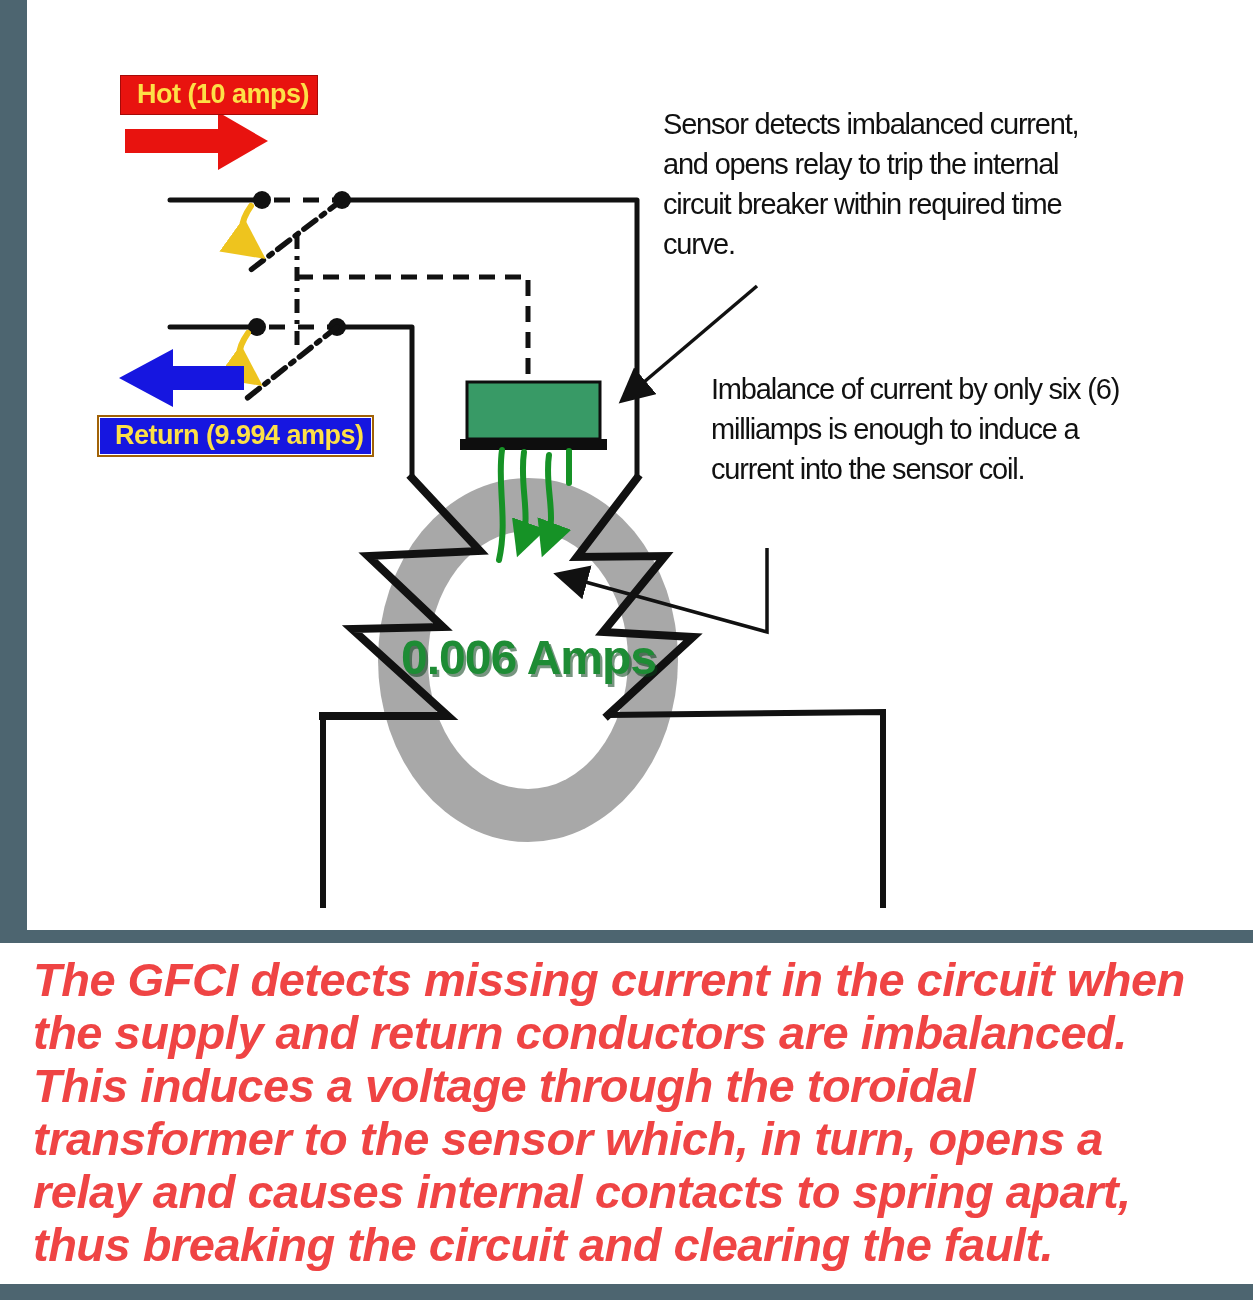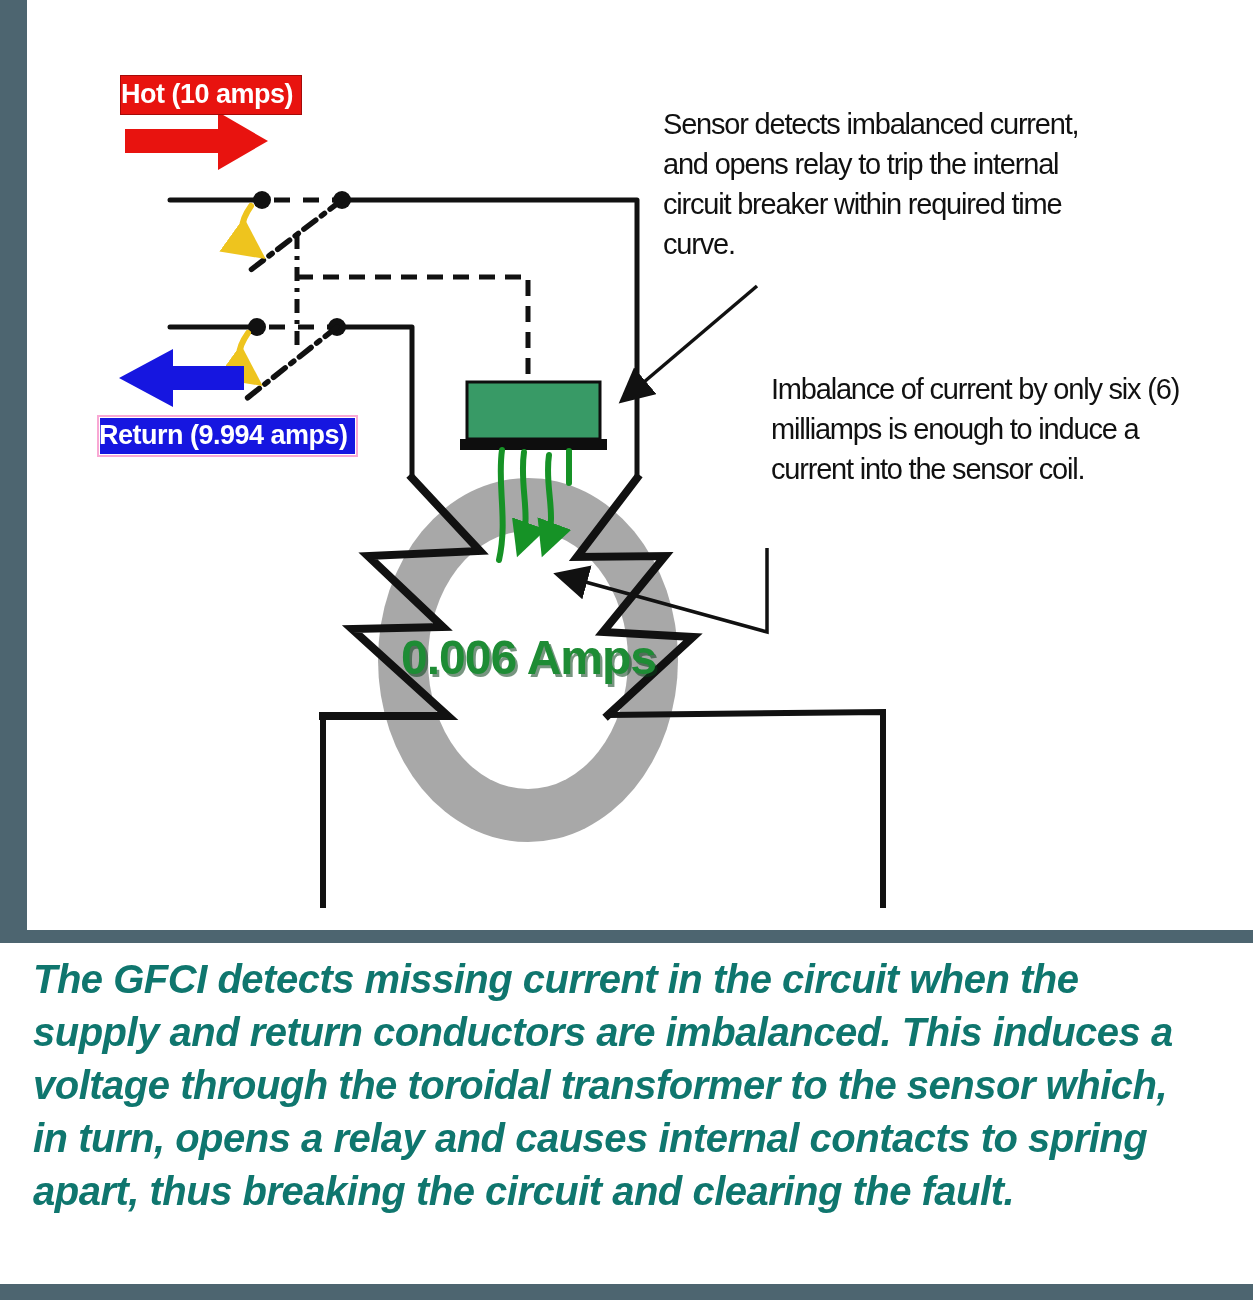--- a/index.html
+++ b/index.html
@@ -34,40 +34,40 @@
   .mk-green{fill:var(--coilgreen);}
   .toroid-outer{fill:var(--ringgray);}
   .toroid-inner{fill:#ffffff;}
   .sensor-rect{fill:var(--greenbox);stroke:#0e0e0e;stroke-width:3;}
   .sensor-base{fill:#0e0e0e;}
   .red-poly{fill:var(--red);}
   .blue-poly{fill:var(--blue);}
 
   
   .badge{
-    position:absolute;color:#ffffff;font-weight:bold;font-size:27px;line-height:1.15;
-    padding:3px 8px 4px 0;letter-spacing:-0.5px;white-space:nowrap;
+    position:absolute;color:#fde047;font-weight:bold;font-size:27px;line-height:1.15;
+    padding:3px 8px 4px 16px;letter-spacing:-0.5px;white-space:nowrap;
   }
   .badge.hot{left:120px;top:75px;background:var(--red);border:1px solid #a50a08;}
-  .badge.return{left:97px;top:415px;background:var(--blue);border:2px solid #f9a8d4;box-shadow:inset 0 0 0 1px #ffffff;}
+  .badge.return{left:97px;top:415px;background:var(--blue);border:2px solid #a16207;box-shadow:inset 0 0 0 1px #ffffff;}
   .note{
     position:absolute;color:var(--ink);font-weight:normal;font-size:29px;line-height:40px;
     letter-spacing:-1.2px;
   }
   .note.sensor{left:663px;top:104px;width:432px;}
-  .note.imbalance{left:771px;top:369px;width:452px;}
+  .note.imbalance{left:711px;top:369px;width:452px;}
   .amps{
     position:absolute;left:401px;top:630px;font-size:48px;font-weight:bold;
     color:var(--greentext);letter-spacing:-1px;white-space:nowrap;
     text-shadow:2.5px 2.5px 0 rgba(8,62,24,0.55);
   }
   .caption{
     position:absolute;left:33px;top:953px;width:1178px;
-    font-style:italic;font-weight:600;font-size:40px;line-height:53px;
-    color:#0f766e;letter-spacing:-0.5px;
+    font-style:italic;font-weight:600;font-size:47px;line-height:53px;
+    color:#ef4444;letter-spacing:-0.5px;
   }
 </style>
 </head>
 <body>
 
 <div class="stage">
 
   <div class="left-strip"></div>
   <div class="separator-band"></div>
   <div class="bottom-bar"></div>

